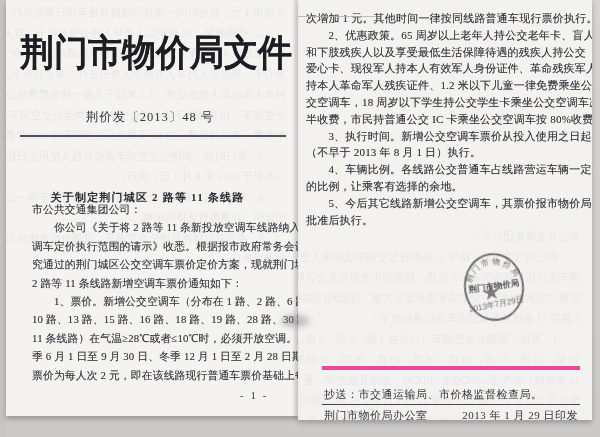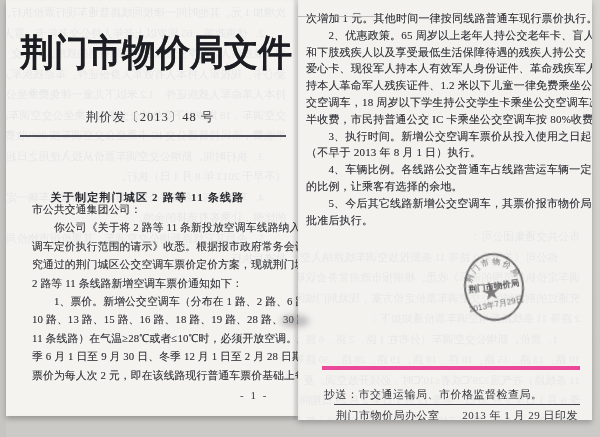--- a/index.html
+++ b/index.html
@@ -58,21 +58,21 @@
     font-size:11px;line-height:16.8px;letter-spacing:.2px;color:#35363d;
   }
   .footer{
     position:absolute;left:24px;top:366px;width:258px;
     font-size:11px;color:#34353b;
   }
   .f-cc{border-top:4px solid #ec4899;padding:17px 2px 2px;letter-spacing:.5px;white-space:pre;}
   .f-issue{
     border-top:1.5px solid #44454c;border-bottom:2px solid #44454c;
     padding:3px 2px 3px;display:flex;justify-content:space-between;
-    letter-spacing:.5px;white-space:pre;margin-left:12px;
+    letter-spacing:.5px;white-space:pre;
   }
   .f-page{padding:2px 2px;letter-spacing:2px;}
   
   .stamp{
     position:absolute;left:166px;top:253px;width:60px;height:68px;
     transform:rotate(-8deg);filter:blur(.3px);opacity:.88;
   }
   .stamp-ring{
     position:absolute;inset:0;border:2.2px solid rgba(52,52,56,.78);
     border-radius:50%;

